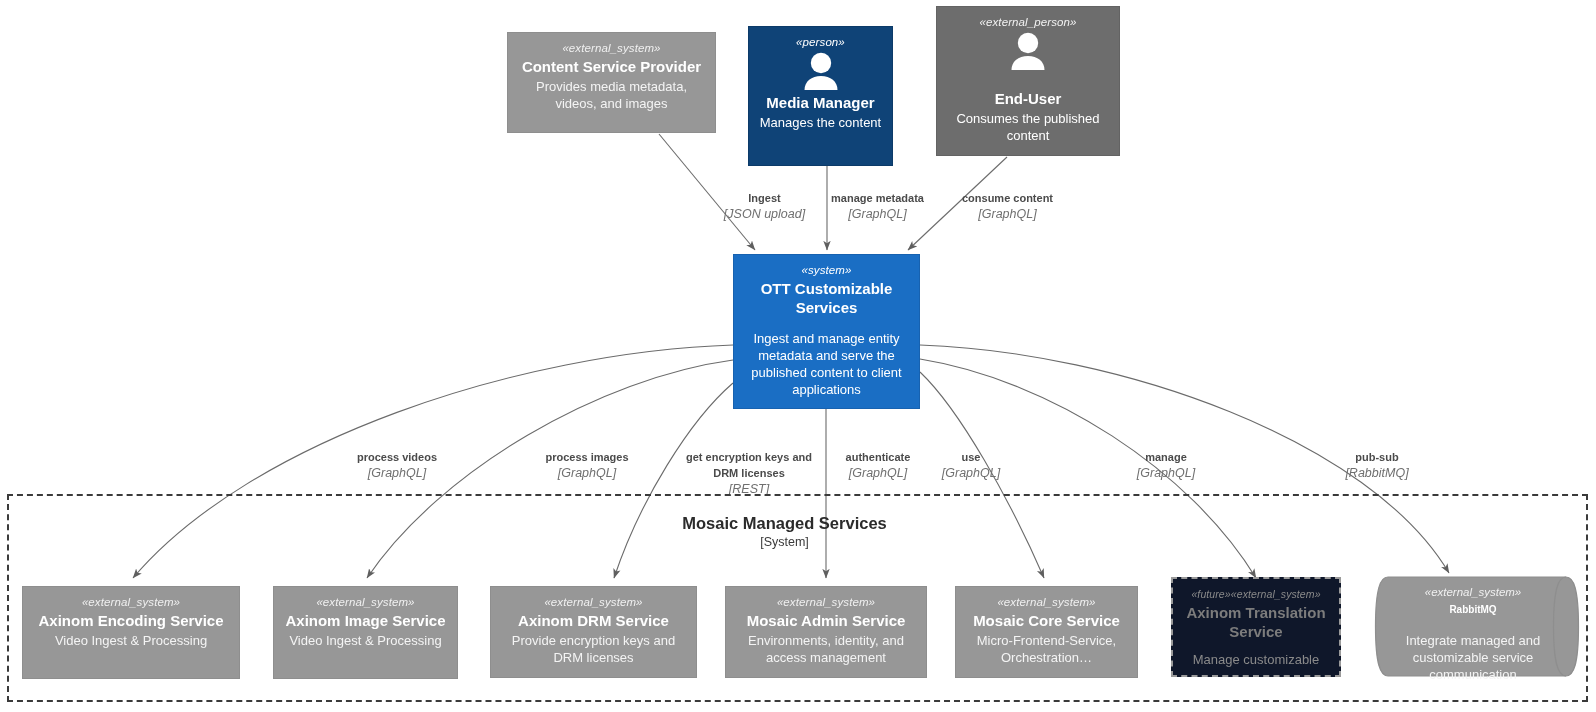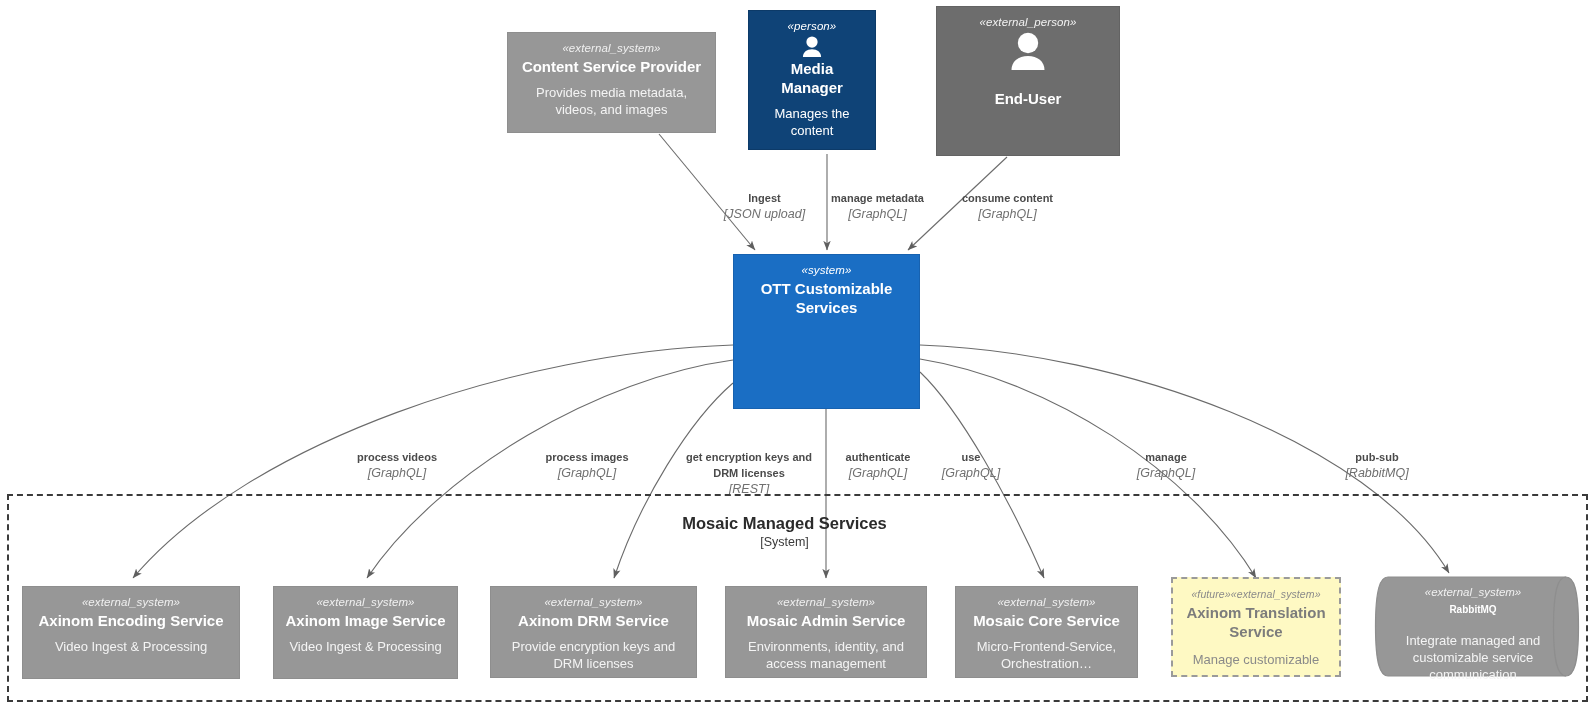--- a/index.html
+++ b/index.html
@@ -49,21 +49,21 @@
   }
   .node .title {
     font-weight: bold;
     font-size: 15px;
     line-height: 19px;
     margin-top: 1px;
   }
   .node .desc {
     font-size: 13px;
     line-height: 17px;
-    margin-top: 8px;
+    margin-top: 2px;
   }
 
   
   .ext-system {
     background: #979797;
     border-color: #8e8e8e;
     color: #ffffff;
   }
   .ext-system .stereo { color: #f0f0f0; }
   .ext-system .title  { color: #ffffff; }
@@ -86,21 +86,21 @@
 
   
   .system {
     background: #1a6ec4;
     border-color: #1762b0;
     color: #ffffff;
   }
 
   
   .future {
-    background: #fef9c3;
+    background: #0f172a;
     border: 2px dashed #9a9a9a;
     color: #7a7a7a;
   }
   .future .stereo { color: #8a8a8a; }
   .future .title  { color: #7c7c7c; }
   .future .desc   { color: #8a8a8a; }
 
   
   .queue {
     position: absolute;
@@ -217,55 +217,57 @@
     <path d="M 920,359 C 1050,380 1190,470 1256,578" fill="none" stroke="#6b6b6b" stroke-width="1.1" marker-end="url(#arrowhead)"></path>
     <path d="M 920,345 C 1120,352 1370,440 1449,573" fill="none" stroke="#6b6b6b" stroke-width="1.1" marker-end="url(#arrowhead)"></path>
   </svg>
 
   <div class="node ext-system" style="left:507px; top:32px; width:209px; height:101px;">
     <div class="stereo">«external_system»</div>
     <div class="title">Content Service Provider</div>
     <div class="desc">Provides media metadata, videos, and images</div>
   </div>
 
-  <div class="node person" style="left:748px; top:10px; width:128px; height:140px;">
+  <div class="node person" style="left:748px; top:26px; width:145px; height:140px;">
     <div class="stereo">«person»</div>
     <svg class="person-icon" width="44" height="40" viewBox="0 0 44 40">
       <circle cx="22" cy="11" r="10.2" fill="#ffffff"></circle>
       <path d="M22,24 C31.5,24 38.5,29.5 38.5,38 L5.5,38 C5.5,29.5 12.5,24 22,24 Z" fill="#ffffff"></path>
     </svg>
     <div class="title" style="margin-top:0;">Media Manager</div>
     <div class="desc">Manages the content</div>
   </div>
 
   <div class="node ext-person" style="left:936px; top:6px; width:184px; height:150px;">
     <div class="stereo">«external_person»</div>
     <svg class="person-icon" width="44" height="40" viewBox="0 0 44 40">
       <circle cx="22" cy="11" r="10.2" fill="#ffffff"></circle>
       <path d="M22,24 C31.5,24 38.5,29.5 38.5,38 L5.5,38 C5.5,29.5 12.5,24 22,24 Z" fill="#ffffff"></path>
     </svg>
     <div class="title" style="margin-top:16px;">End-User</div>
+    <div class="desc">Consumes the published content</div>
   </div>
 
   <div class="edge-label" style="left:712px; top:190px; width:105px;">
     <div class="e-title">Ingest</div>
     <div class="e-proto">[JSON upload]</div>
   </div>
   <div class="edge-label" style="left:820px; top:190px; width:115px;">
     <div class="e-title">manage metadata</div>
     <div class="e-proto">[GraphQL]</div>
   </div>
   <div class="edge-label" style="left:951px; top:190px; width:113px;">
     <div class="e-title">consume content</div>
     <div class="e-proto">[GraphQL]</div>
   </div>
 
   <div class="node system" style="left:733px; top:254px; width:187px; height:155px; ">
     <div class="stereo">«system»</div>
     <div class="title">OTT Customizable Services</div>
+    <div class="desc" style="margin-top:13px;">Ingest and manage entity metadata and serve the published content to client applications</div>
   </div>
 
   <div class="edge-label" style="left:337px; top:449px; width:120px;">
     <div class="e-title">process videos</div>
     <div class="e-proto">[GraphQL]</div>
   </div>
   <div class="edge-label" style="left:527px; top:449px; width:120px;">
     <div class="e-title">process images</div>
     <div class="e-proto">[GraphQL]</div>
   </div>

